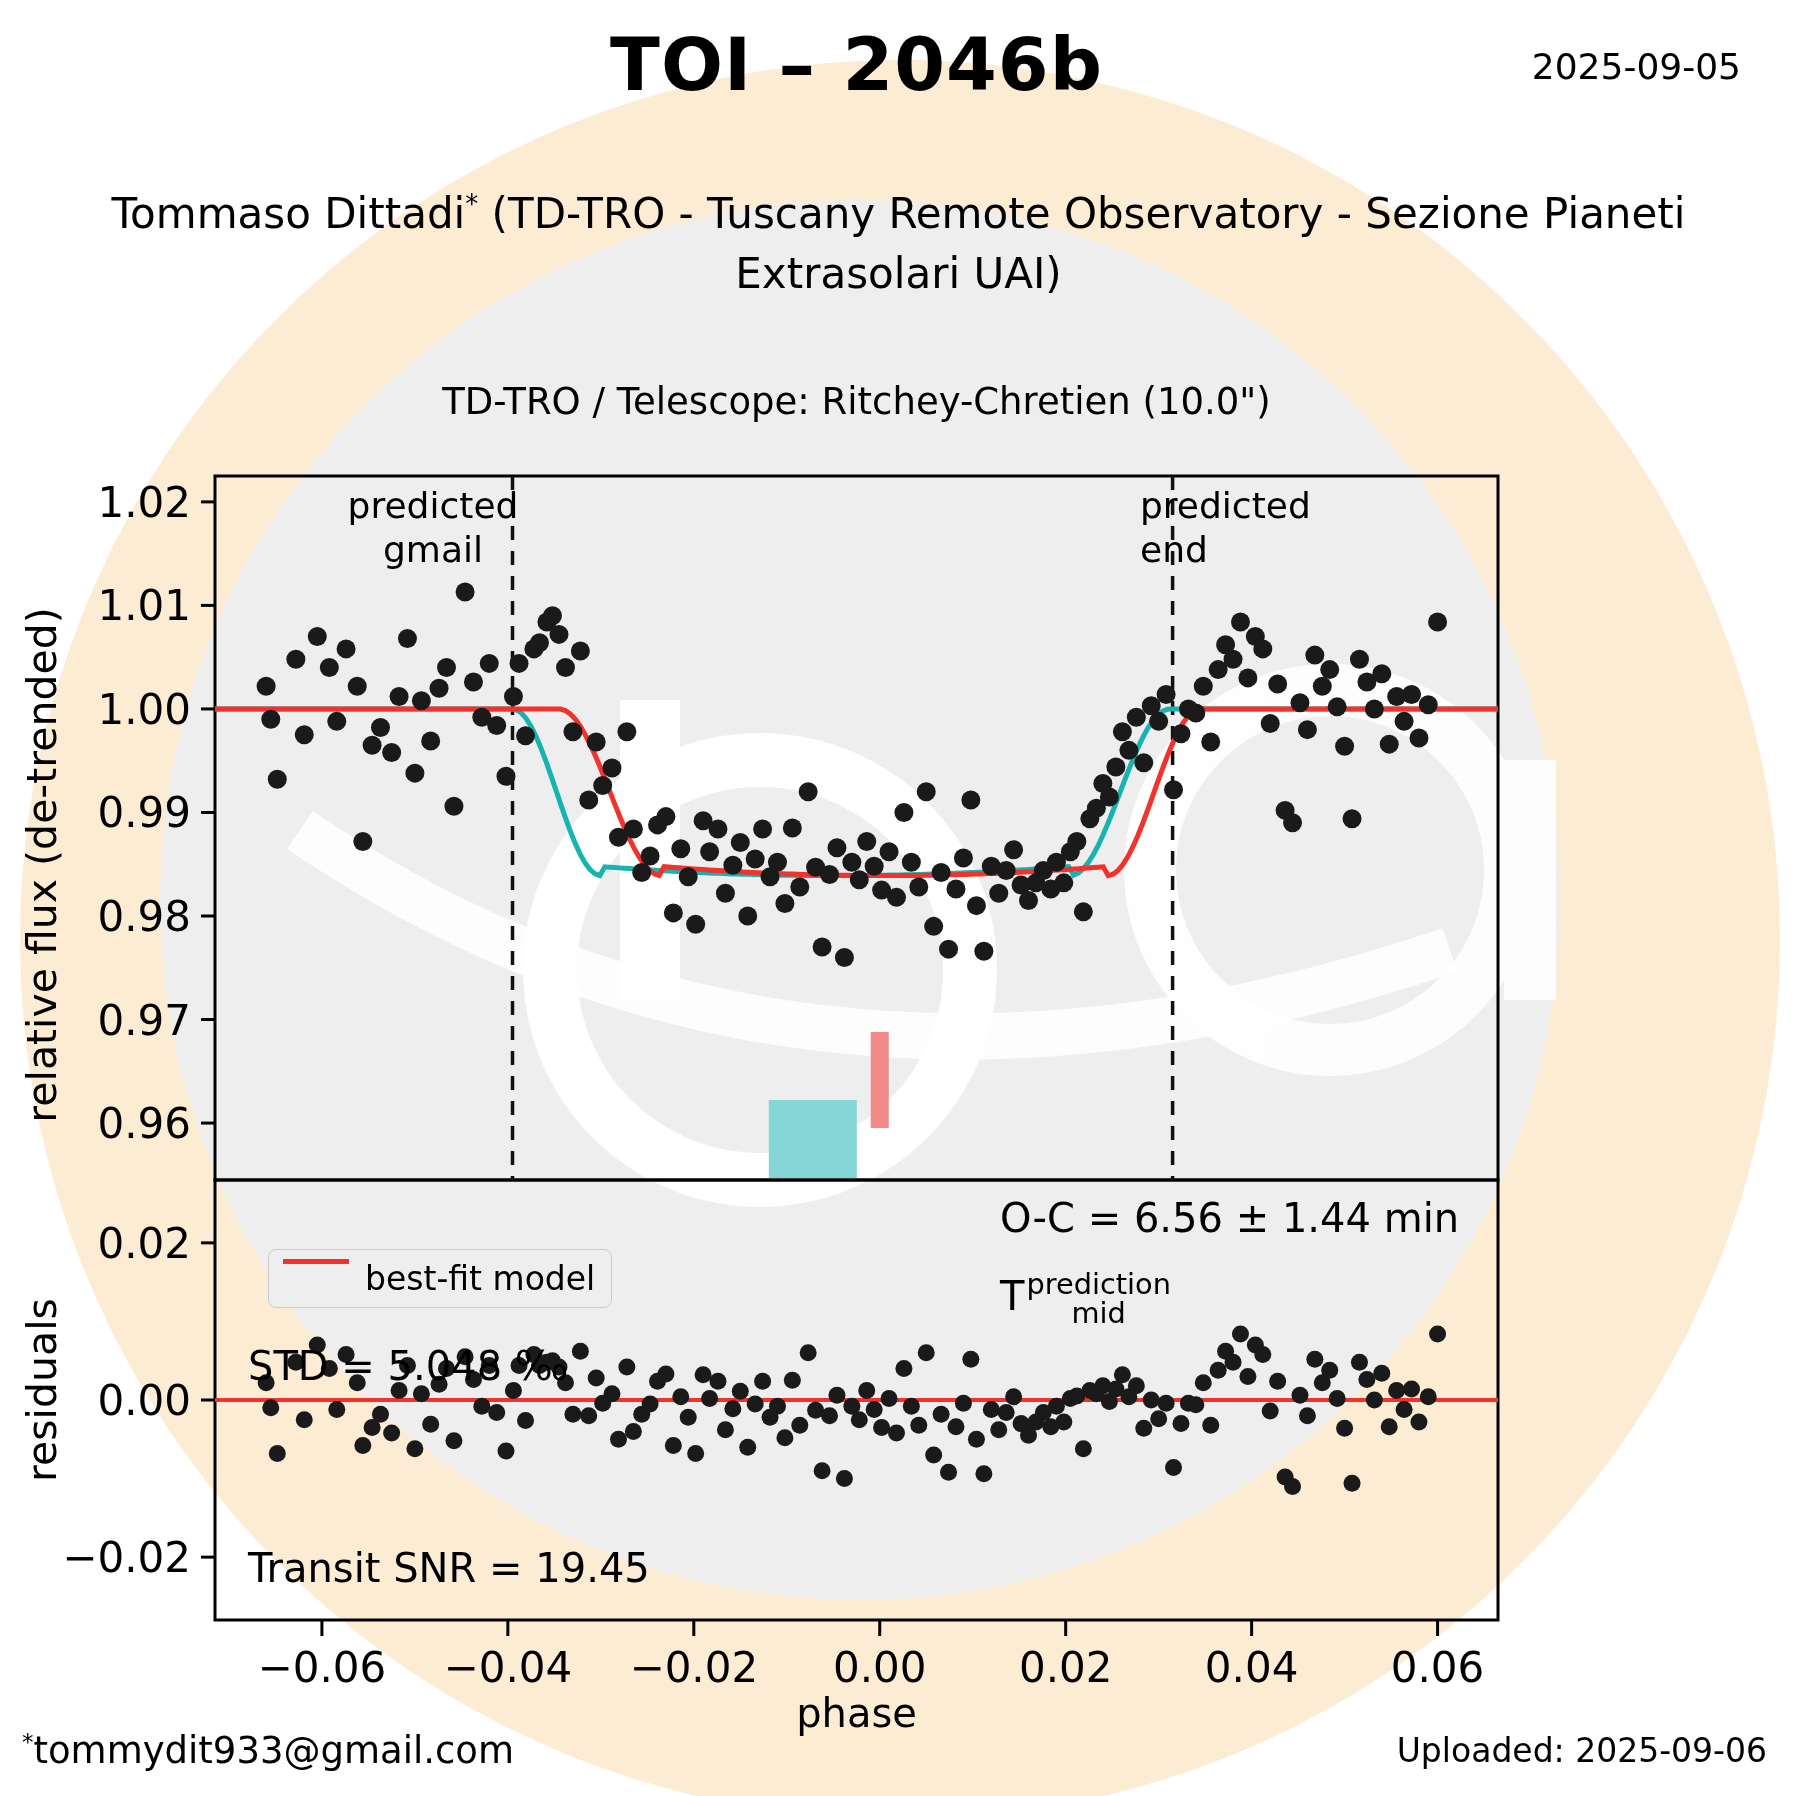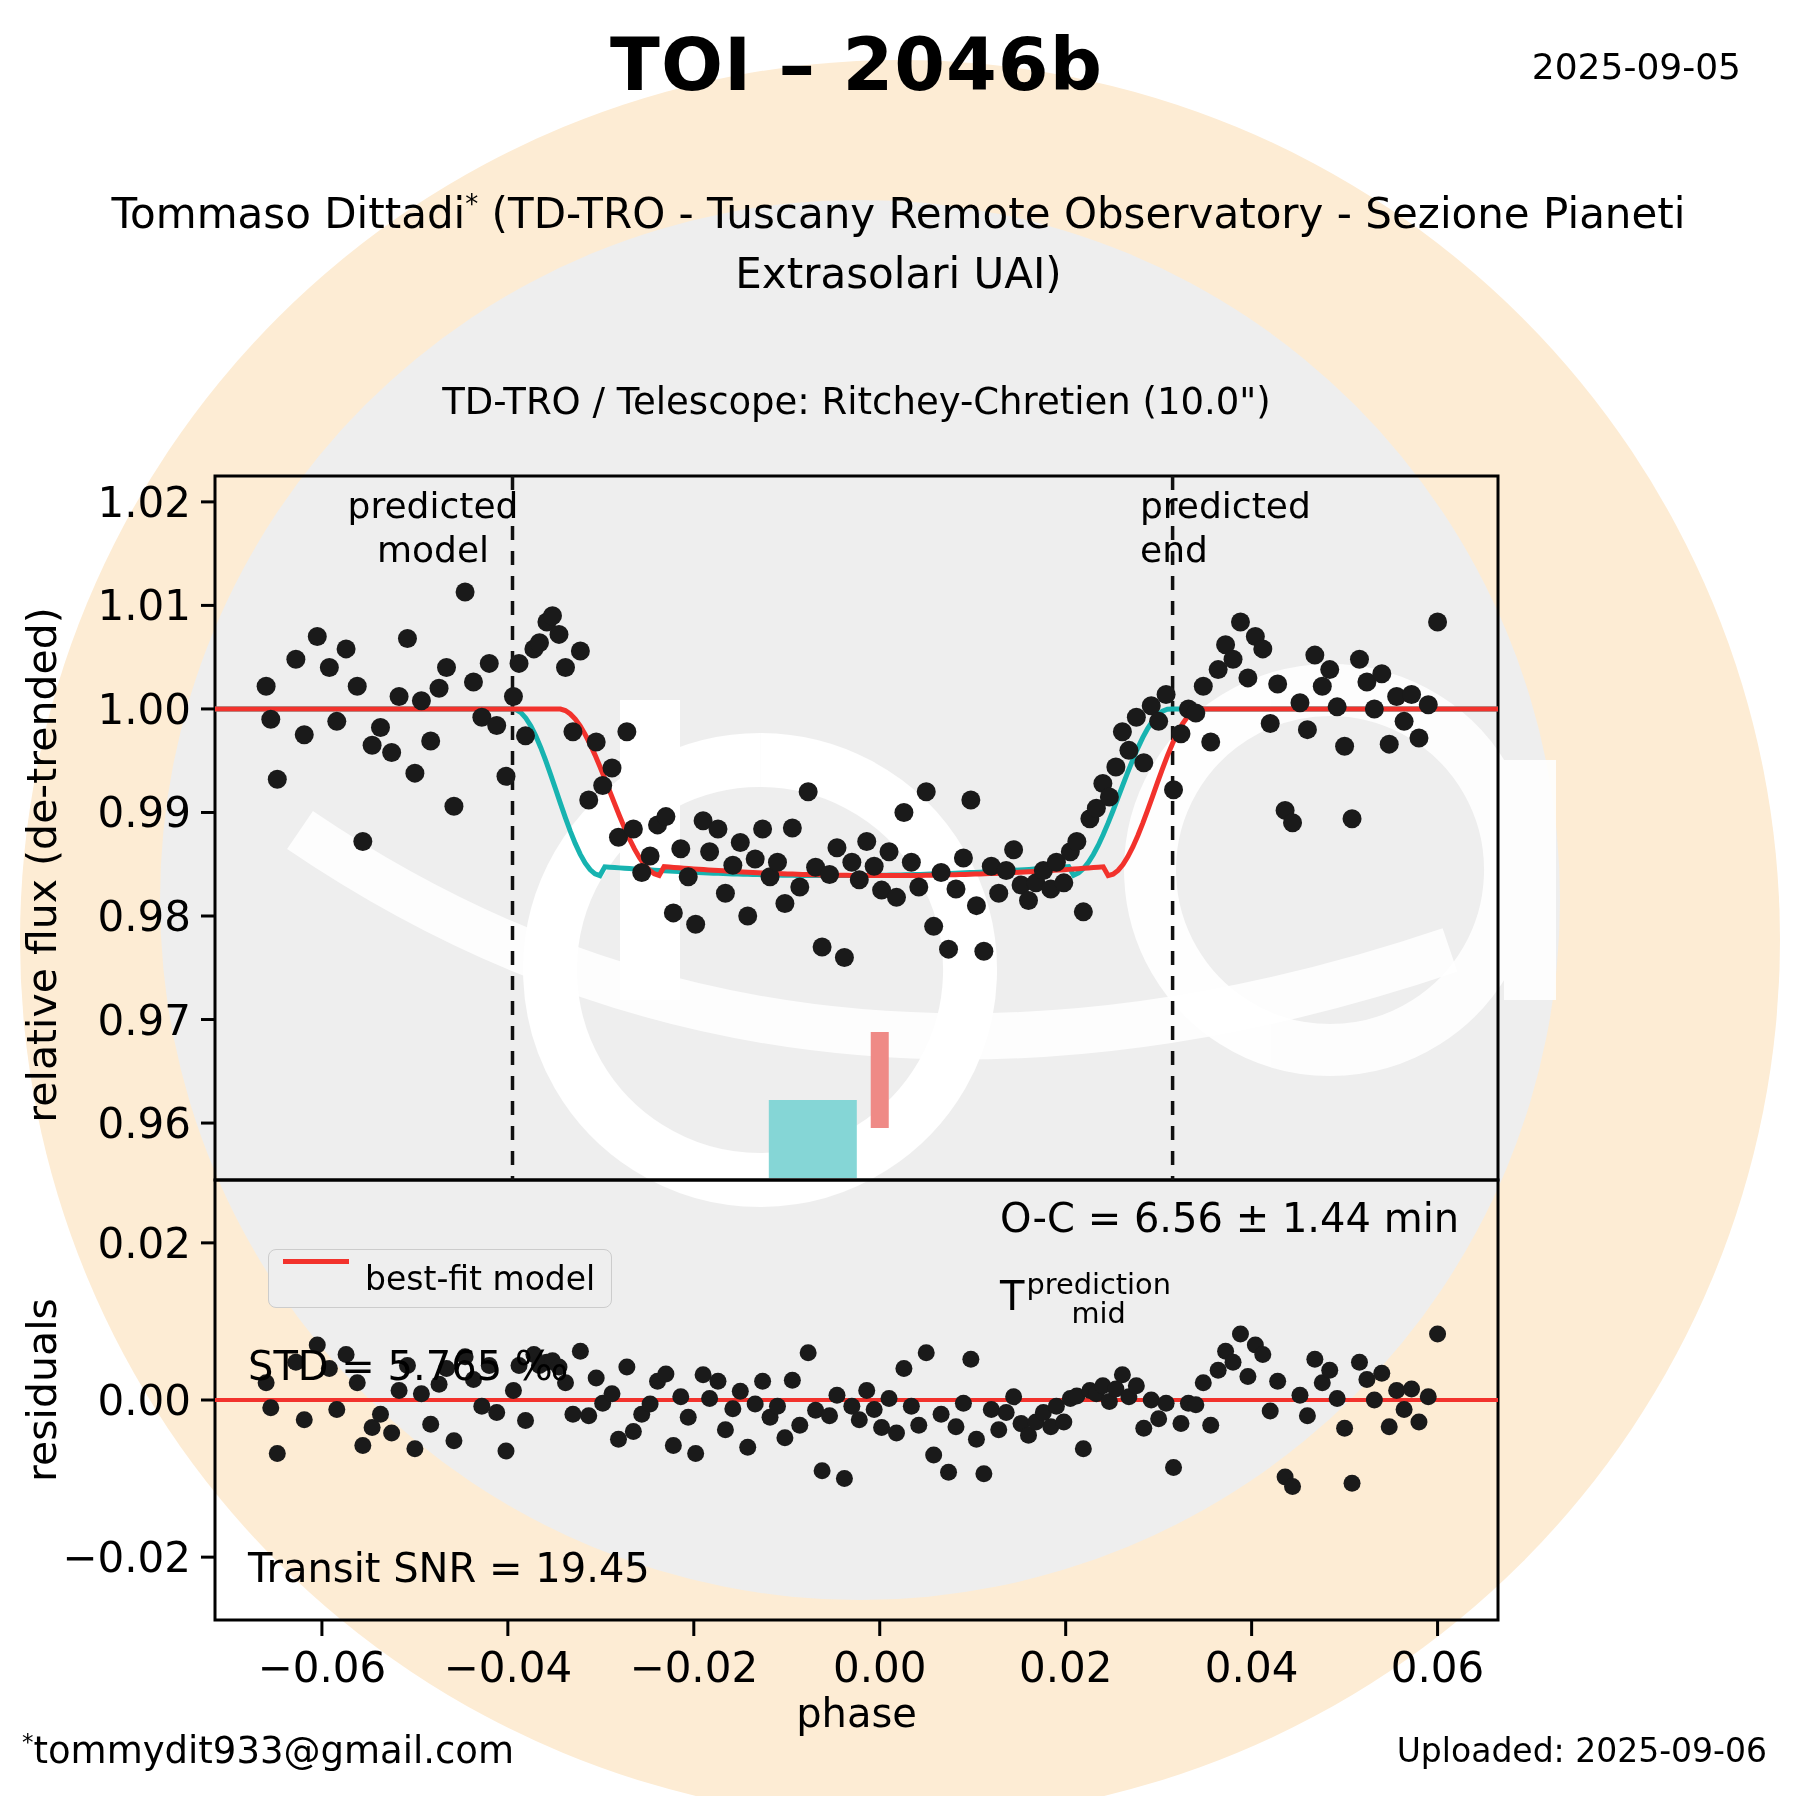--- a/index.html
+++ b/index.html
@@ -596,37 +596,37 @@
         <circle cx="1428.27" cy="1396.86" r="8.5" fill="#1a1a1a"></circle>
         <circle cx="1437.57" cy="1334.00" r="8.5" fill="#1a1a1a"></circle>
       </g>
       <rect x="870.7427536231884" y="1032" width="18" height="96" fill="#ef8a86"></rect>
       <rect x="768.8036231884057" y="1100" width="88" height="78" fill="#85d6d6"></rect>
     </g>
 </svg>
 
 <div class="plot-text" id="pred-start-label">
   <div>predicted</div>
-  <div>model</div>
+  <div>gmail</div>
 </div>
 <div class="plot-text" id="pred-end-label">
   <div>predicted</div>
   <div>end</div>
 </div>
 
 <div class="plot-text" id="oc-label">O-C = 6.56 ± 1.44 min</div>
 
 <div class="plot-text" id="tmid-label">
   <span>T</span><span class="sub-sup">
     <span style="display:block">prediction</span>
     <span style="display:block">mid</span>
   </span>
 </div>
 
-<div class="plot-text" id="std-label">STD = 5.765 ‰</div>
+<div class="plot-text" id="std-label">STD = 5.048 ‰</div>
 <div class="plot-text" id="snr-label">Transit SNR = 19.45</div>
 
 <div id="legend">
   <div class="legend-row">
     <span class="legend-swatch" id="legend-swatch-bestfit" style="border-top-color: rgb(242, 50, 44);"></span>
     <span class="legend-text">best-fit model</span>
   </div>
 </div>
 
 <div id="footer-email"><sup>*</sup><span>tommydit933@gmail.com</span></div>

